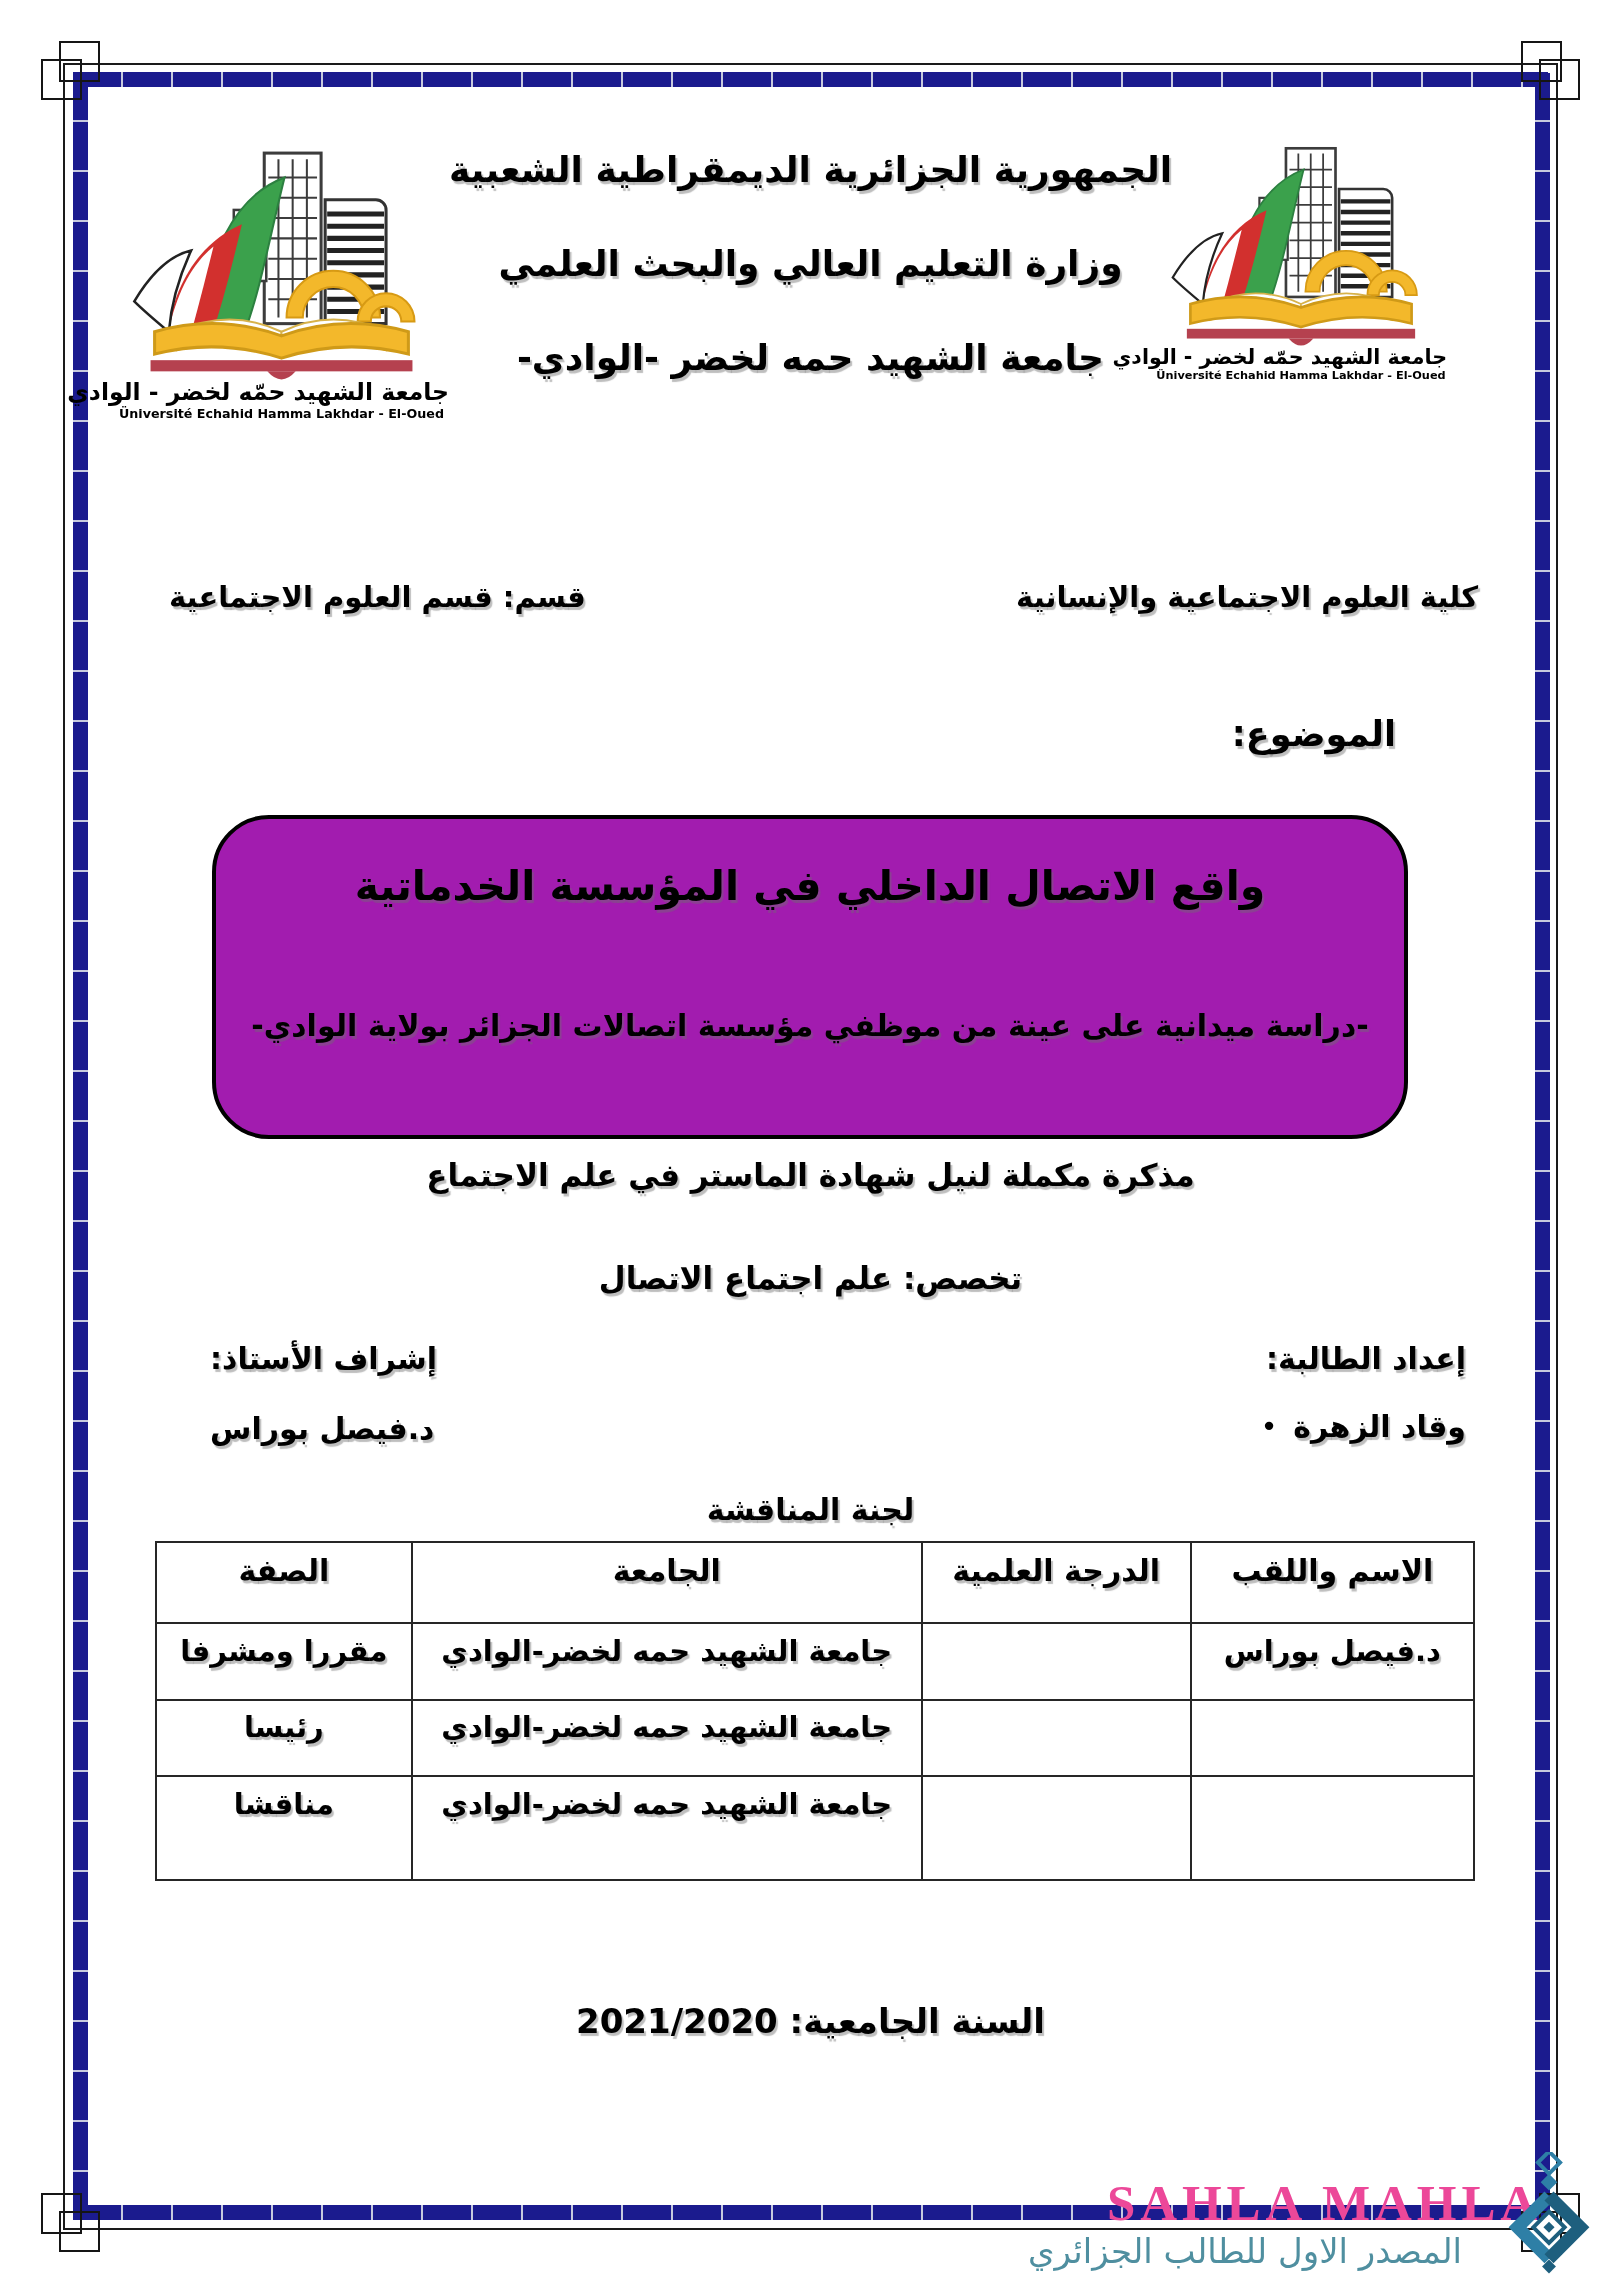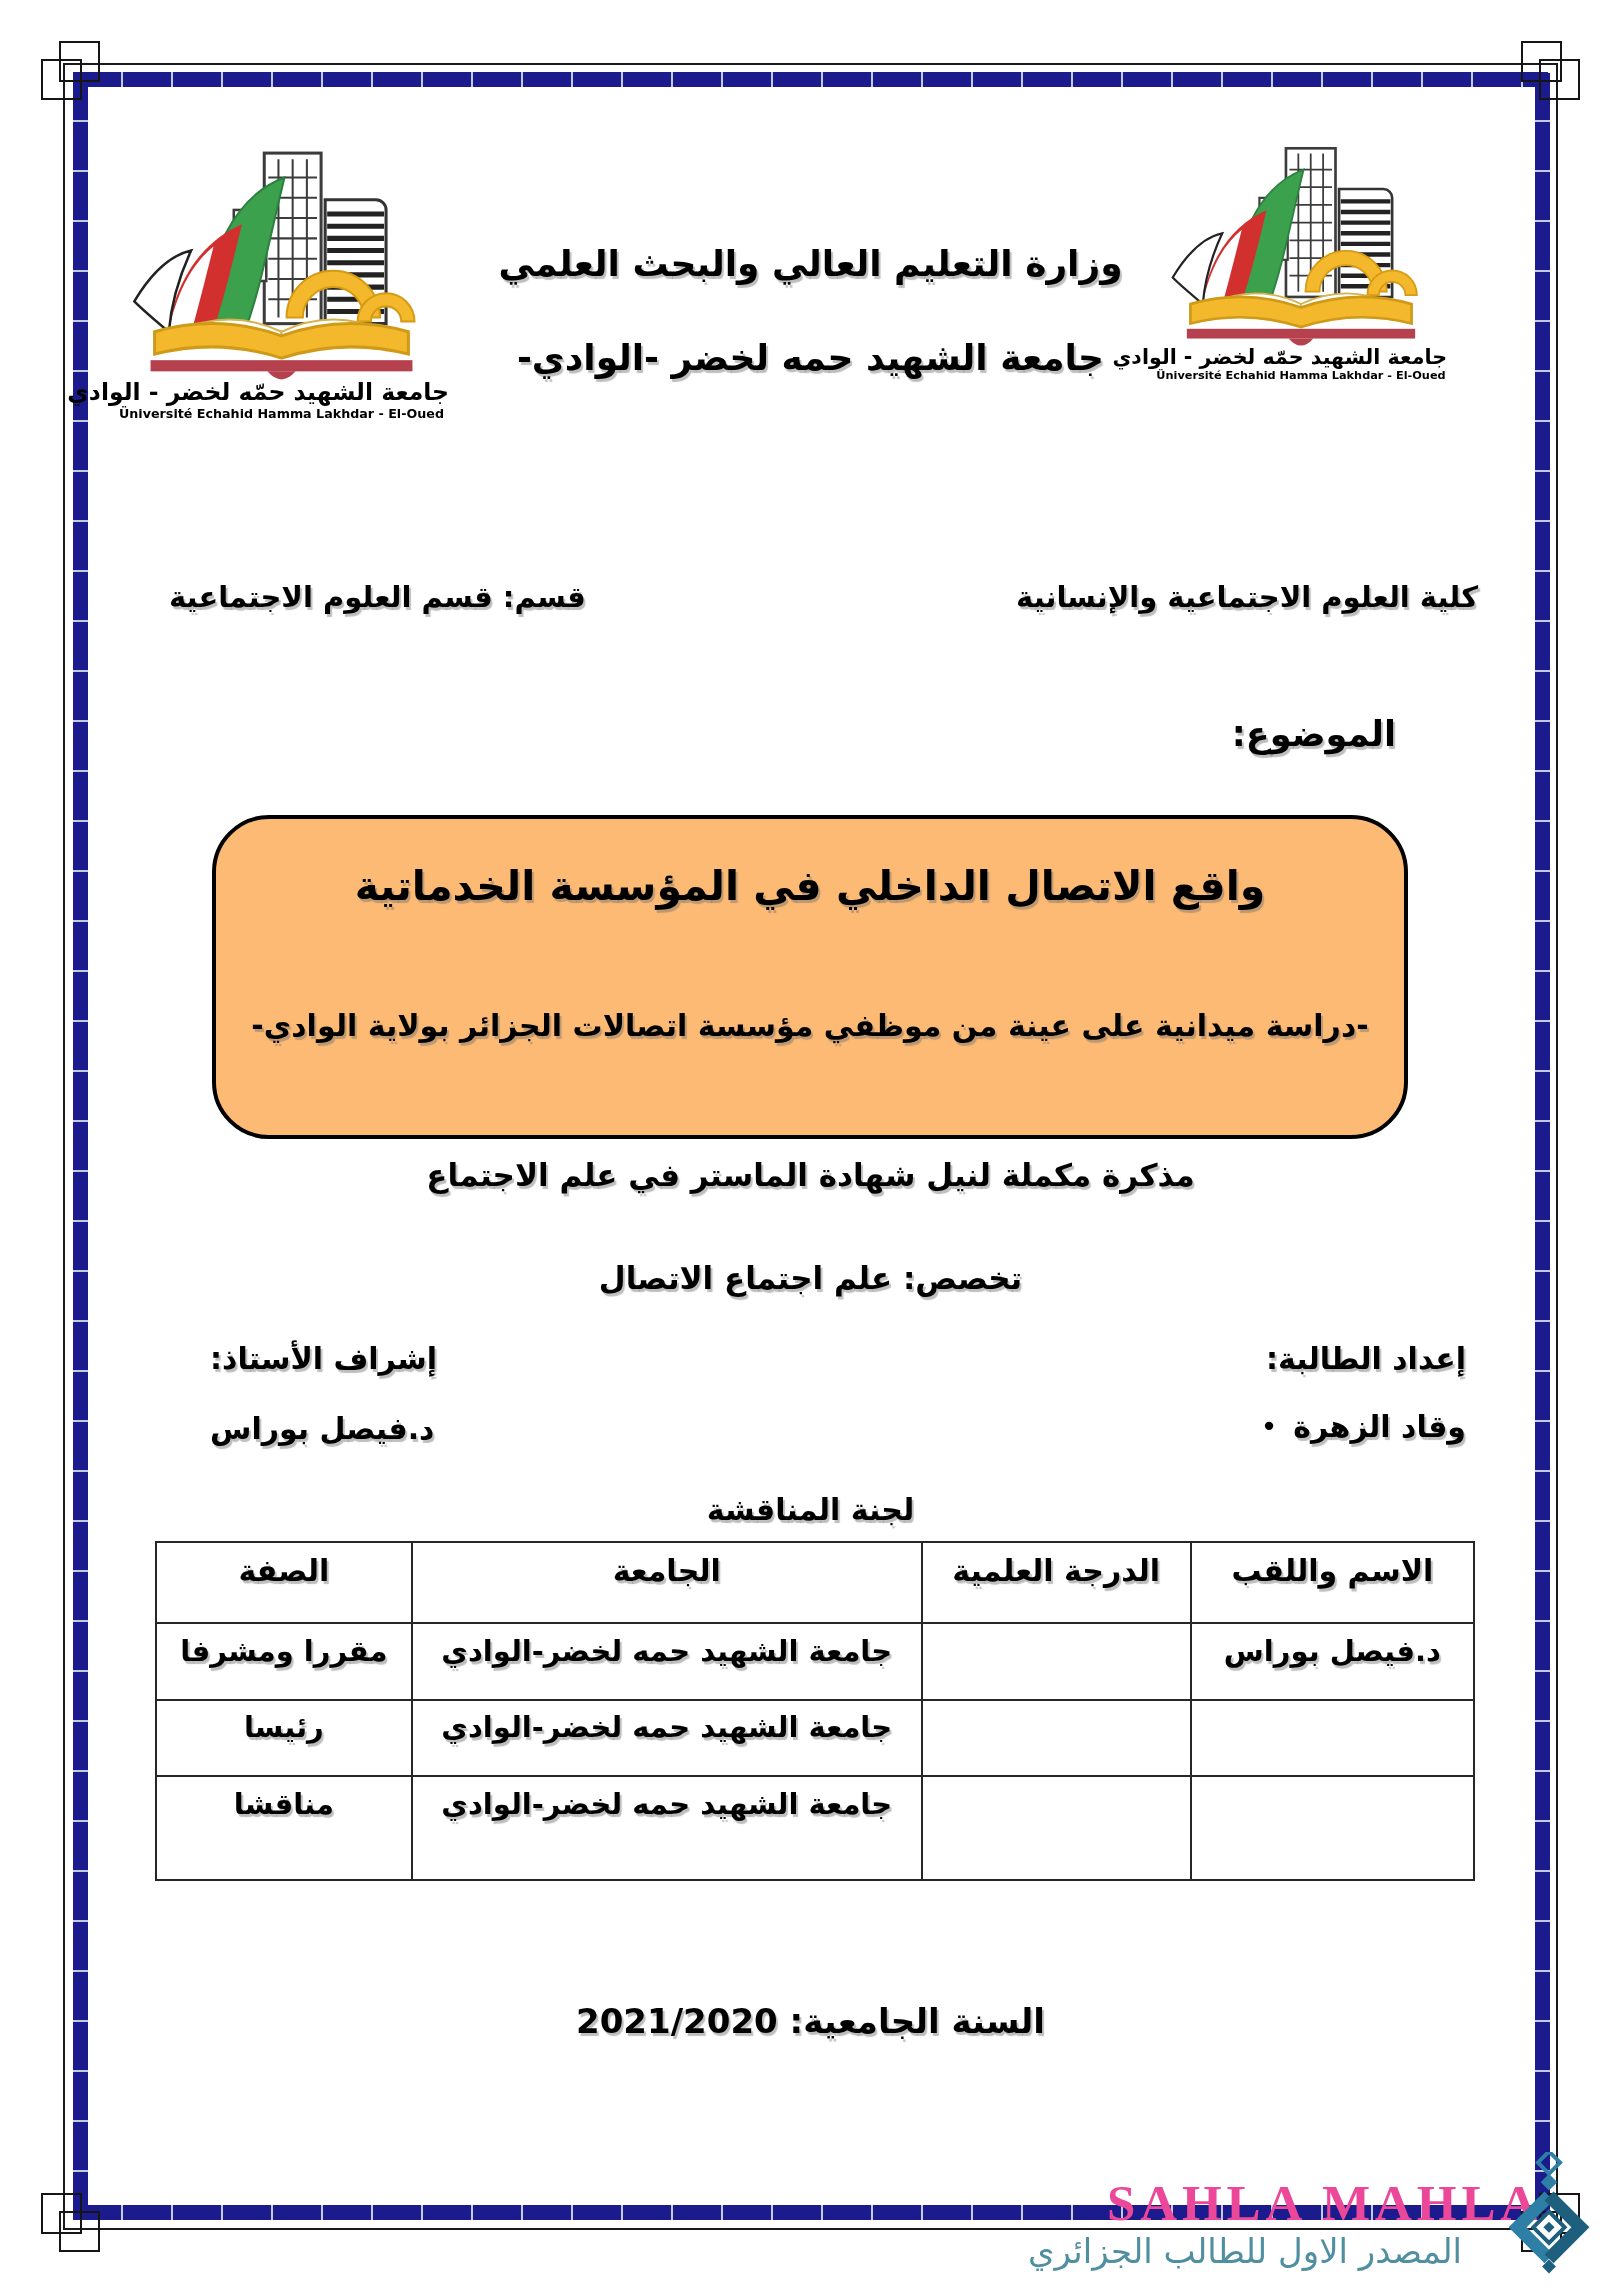--- a/index.html
+++ b/index.html
@@ -36,21 +36,21 @@
   .logo svg{width:100%;height:auto;display:block;}
   .logo .ar-cap{direction:rtl;font-weight:bold;font-size:23.5px;line-height:1.05;white-space:nowrap;}
   .logo .fr-cap{font-weight:bold;font-size:12.7px;white-space:nowrap;margin-top:1px;}
   .logo-right .ar-cap{font-size:20.6px;}
   .logo-right .fr-cap{font-size:11.3px;}
   
   .fac{top:580px;font-size:29px;}
   .fac-r{right:143px;} .fac-l{left:169px;}
   .subject{right:225px;top:714px;font-size:35px;}
   
-  .tbox{left:212px;top:815px;width:1188px;height:316px;border:4.9px solid #000;border-radius:57px;background:#fdba74;}
+  .tbox{left:212px;top:815px;width:1188px;height:316px;border:4.9px solid #000;border-radius:57px;background:#a21caf;}
   .tbox .main{margin-top:43px;text-align:center;font-size:41px;font-weight:bold;direction:rtl;}
   .tbox .sub{margin-top:98px;text-align:center;font-size:30px;font-weight:bold;direction:rtl;}
   
   .memo{top:1157px;font-size:31px;}
   .spec{top:1260px;font-size:31px;}
   
   .prep{font-size:30px;}
   .prep-label-r{right:155px;top:1341px;}
   .prep-name-r{right:155px;top:1409px;display:flex;align-items:center;gap:15.7px;}
   .prep-name-r .dot{font-size:29px;line-height:1;}
@@ -146,20 +146,21 @@
       <path d="M62 182 Q 114 158 165 182 L165 200 Q114 182 62 200 Z" fill="#ffffff" stroke="#d7b24a" stroke-width="2"></path>
       <path d="M165 182 Q 216 158 268 182 L268 200 Q216 182 165 200 Z" fill="#ffffff" stroke="#d7b24a" stroke-width="2"></path>
       <path d="M40 182 Q 103 164 165 186 Q 227 164 290 182 L290 204 Q 227 188 165 208 Q 103 188 40 204 Z" fill="#f3b82b" stroke="#cf9a18" stroke-width="3"></path>
       <rect x="36" y="210" width="258" height="11" fill="#b5414f"></rect>
       <path d="M151 221 q 14 16 28 0 z" fill="#b5414f"></path>
     </svg>
     <div class="ar-cap">جامعة الشهيد حمّه لخضر - الوادي</div>
     <div class="fr-cap">Üniversité Echahid Hamma Lakhdar - El-Oued</div>
   </div>
 
+  <div class="abs ctr ar sh hline" id="h-republic">الجمهورية الجزائرية الديمقراطية الشعبية</div>
   <div class="abs ctr ar sh hline" id="h-ministry">وزارة التعليم العالي والبحث العلمي</div>
   <div class="abs ar sh fac fac-r">كلية العلوم الاجتماعية والإنسانية</div>
 
   <div class="abs ctr ar sh hline" id="h-university">جامعة الشهيد حمه لخضر -الوادي-</div>
   <div class="abs ar sh fac fac-l">قسم: قسم العلوم الاجتماعية</div>
 
   <div class="abs ar sh subject">الموضوع:</div>
 
   <div class="abs tbox">
     <div class="main sh">واقع الاتصال الداخلي في المؤسسة الخدماتية</div>

